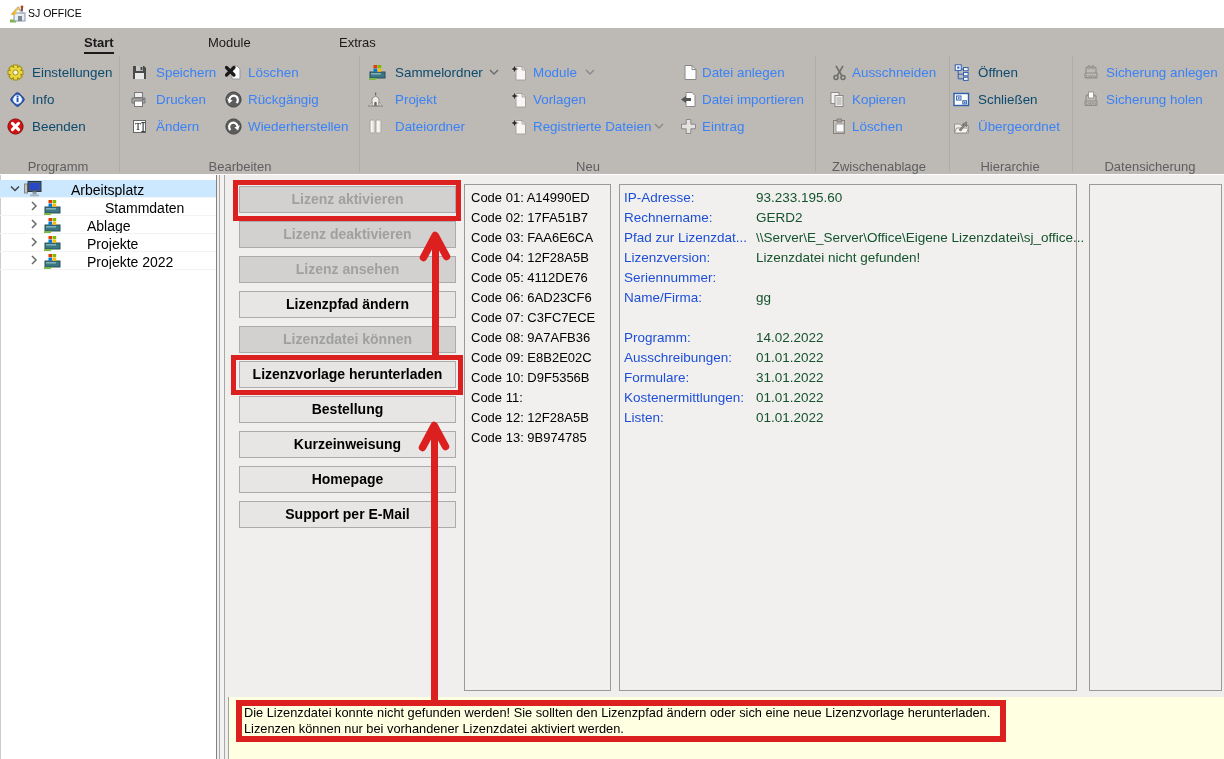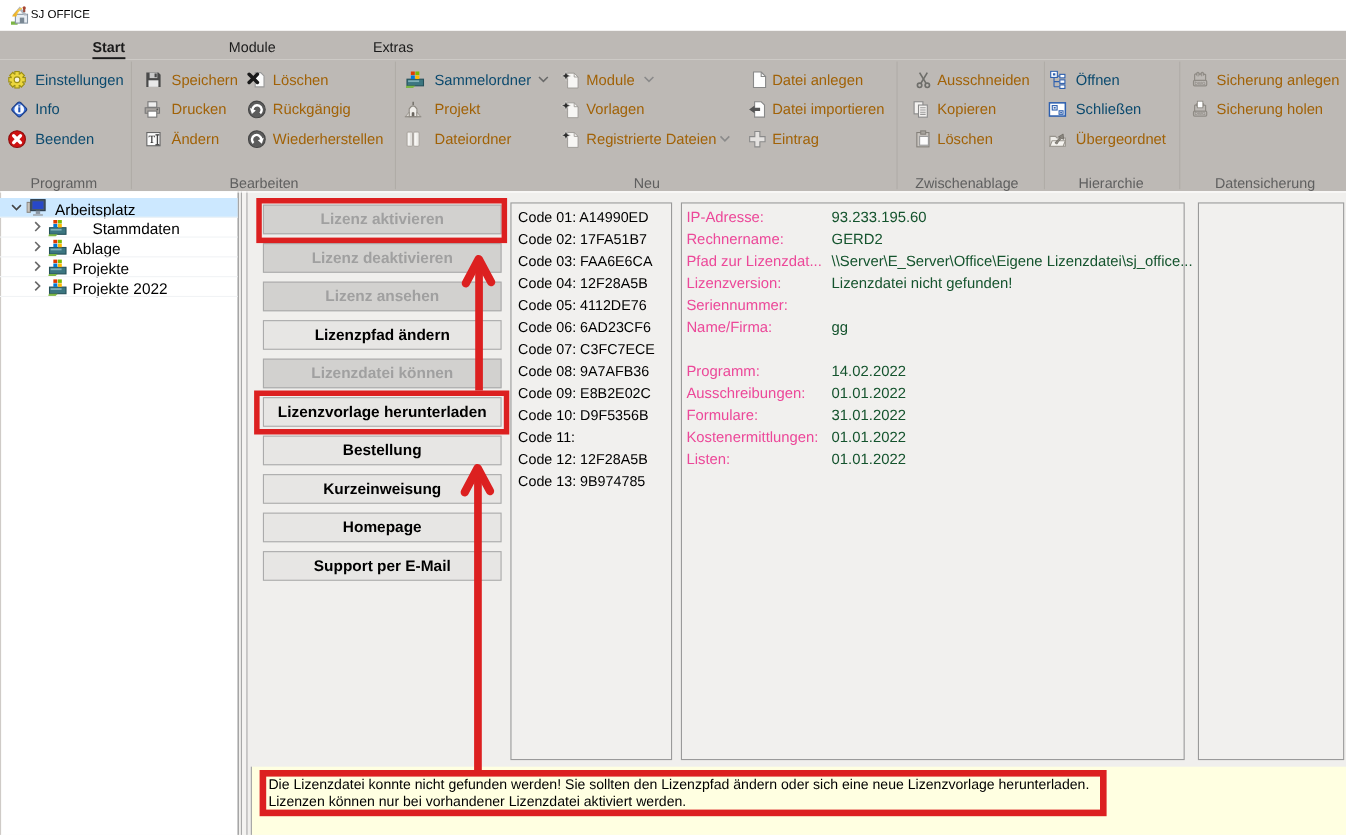--- a/index.html
+++ b/index.html
@@ -9,39 +9,39 @@
 
 #titlebar { left:0; top:0; width:1224px; height:28px; background:#ffffff; }
 #title-text { left:28px; top:7px; font-size:10.5px; color:#000; }
 #tabbar { left:0; top:28px; width:1224px; height:26px; background:#bdb9b5; }
 .tab { top:35px; font-size:13px; color:#1a1a1a; }
 #tab-start { left:84px; font-weight:bold; border-bottom:2px solid #1a1a1a; padding-bottom:2px; }
 #ribbon { left:0; top:54px; width:1224px; height:120px; background:#bdb9b5; }
 .rsep { top:56px; width:1px; height:116px; background:#b0aca7; }
 .glabel { top:159px; font-size:13px; color:#5f5f5f; width:200px; text-align:center; }
 .ritem { height:17px; font-size:13.4px; color:#0c4a6e; white-space:nowrap; }
-.ritem.off { color:#a16207; }
+.ritem.off { color:#3b82f6; }
 .ricon { width:17px; height:17px; }
 
 #content { left:0; top:174px; width:1224px; height:585px; background:#f0efed; }
 #tree { left:0; top:174px; width:217px; height:585px; background:#ffffff; border-right:1px solid #828282; }
 #splitter { left:219px; top:174px; width:6px; height:585px; background:#f4f3f1; border-left:1px solid #a8a8a8; border-right:1px solid #a8a8a8; }
 .trow { left:0; width:216px; height:18px; font-size:14px; color:#000; }
-.trow .lbl { position:absolute; top:2px; }
+.trow .lbl { position:absolute; top:2px;margin-left:21px; }
 #row-arb { background:#cce8ff; }
 
 .lbtn { left:239px; width:217px; height:27px; border:1px solid #ababab; font-size:14px; font-weight:bold; text-align:center; line-height:24px; }
 .lbtn.on { background:#e7e6e4; color:#000; }
 .lbtn.off { background:#d2d1cf; color:#a0a0a0;text-align:center; }
 
 .panel { background:#f1f0ee; border:1px solid #9a9a9a; }
 #codes { left:464px; top:184px; width:147px; height:507px; }
 .code { left:471px; font-size:13px; color:#000; white-space:nowrap; }
 #info { left:619px; top:184px; width:458px; height:507px; }
-.ilab { left:624px; font-size:13.5px; color:#ec4899; white-space:nowrap; }
+.ilab { left:624px; font-size:13.5px; color:#1d4ed8; white-space:nowrap; }
 .ival { left:756px; font-size:13.5px; color:#14532d; white-space:nowrap; }
 #rightpanel { left:1089px; top:184px; width:133px; height:507px; }
 
 #note { left:229px; top:697px; width:995px; height:62px; background:#ffffe1; }
 #noteline { left:228px; top:697px; width:1px; height:62px; background:#a0a0a0; }
 .ntext { font-size:12.8px; color:#000; white-space:nowrap; }
 
 .redbox { border:6px solid #dc2020; background:transparent; }
 #red1 { left:233px; top:180px; width:228px; height:41px; border-width:5px; }
 #red2 { left:231px; top:355px; width:232px; height:40px; border-width:5px; }

